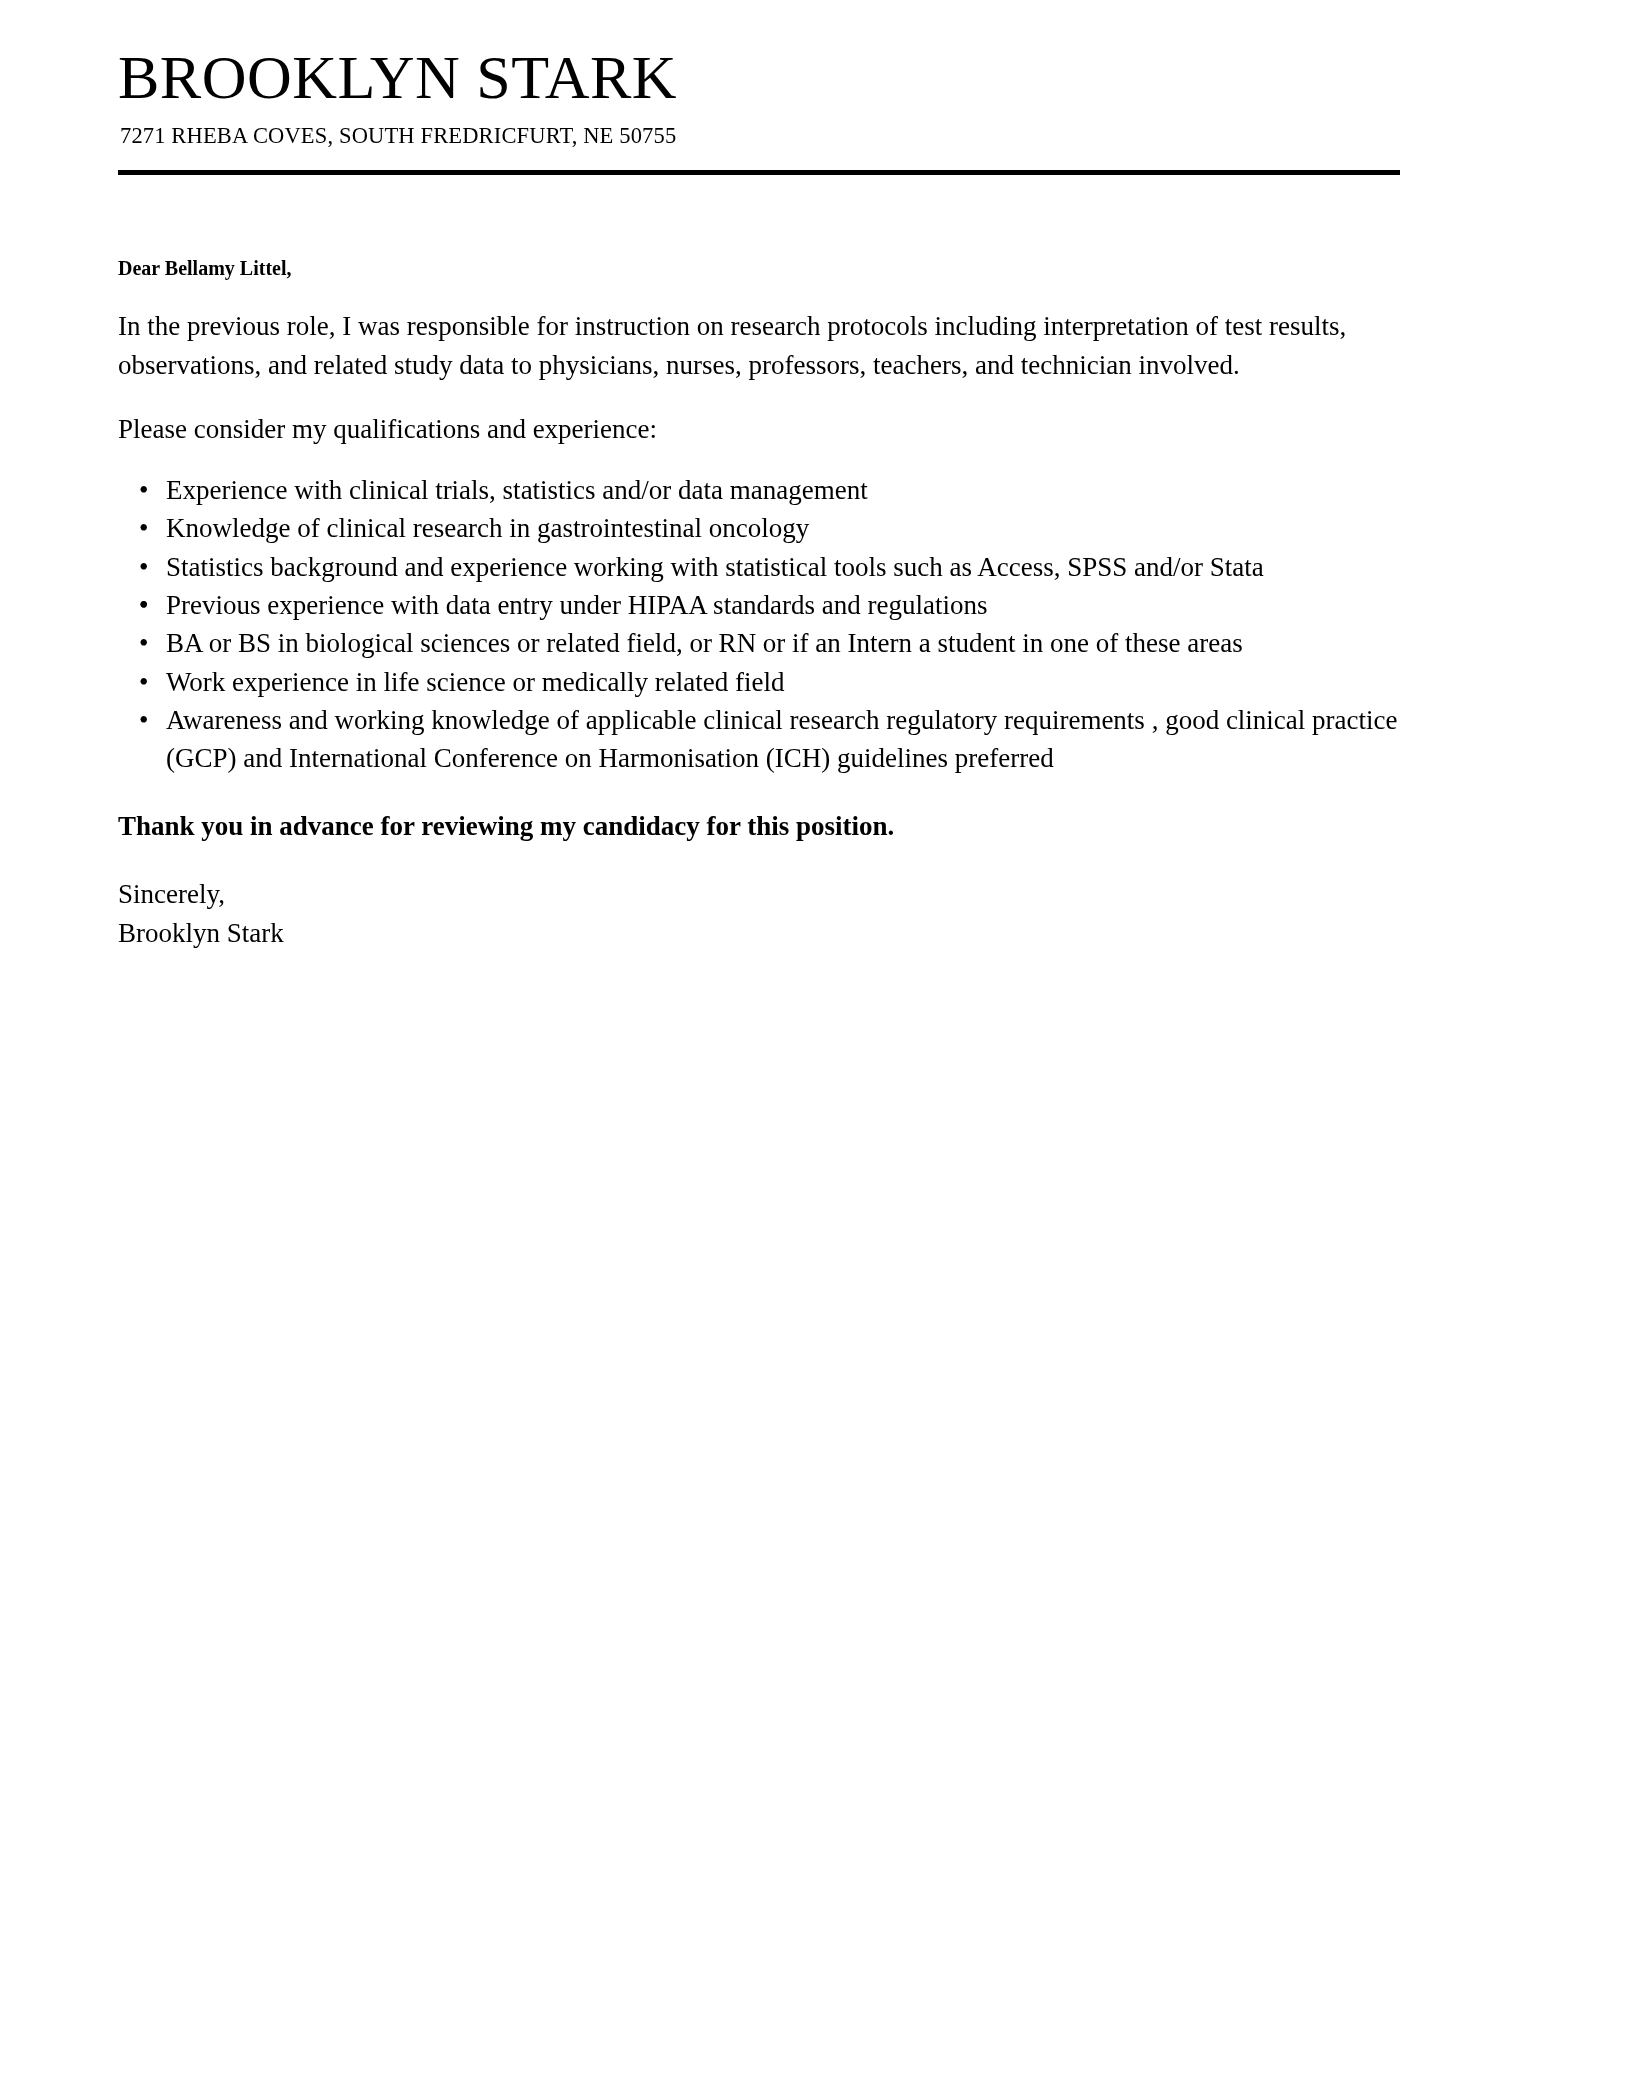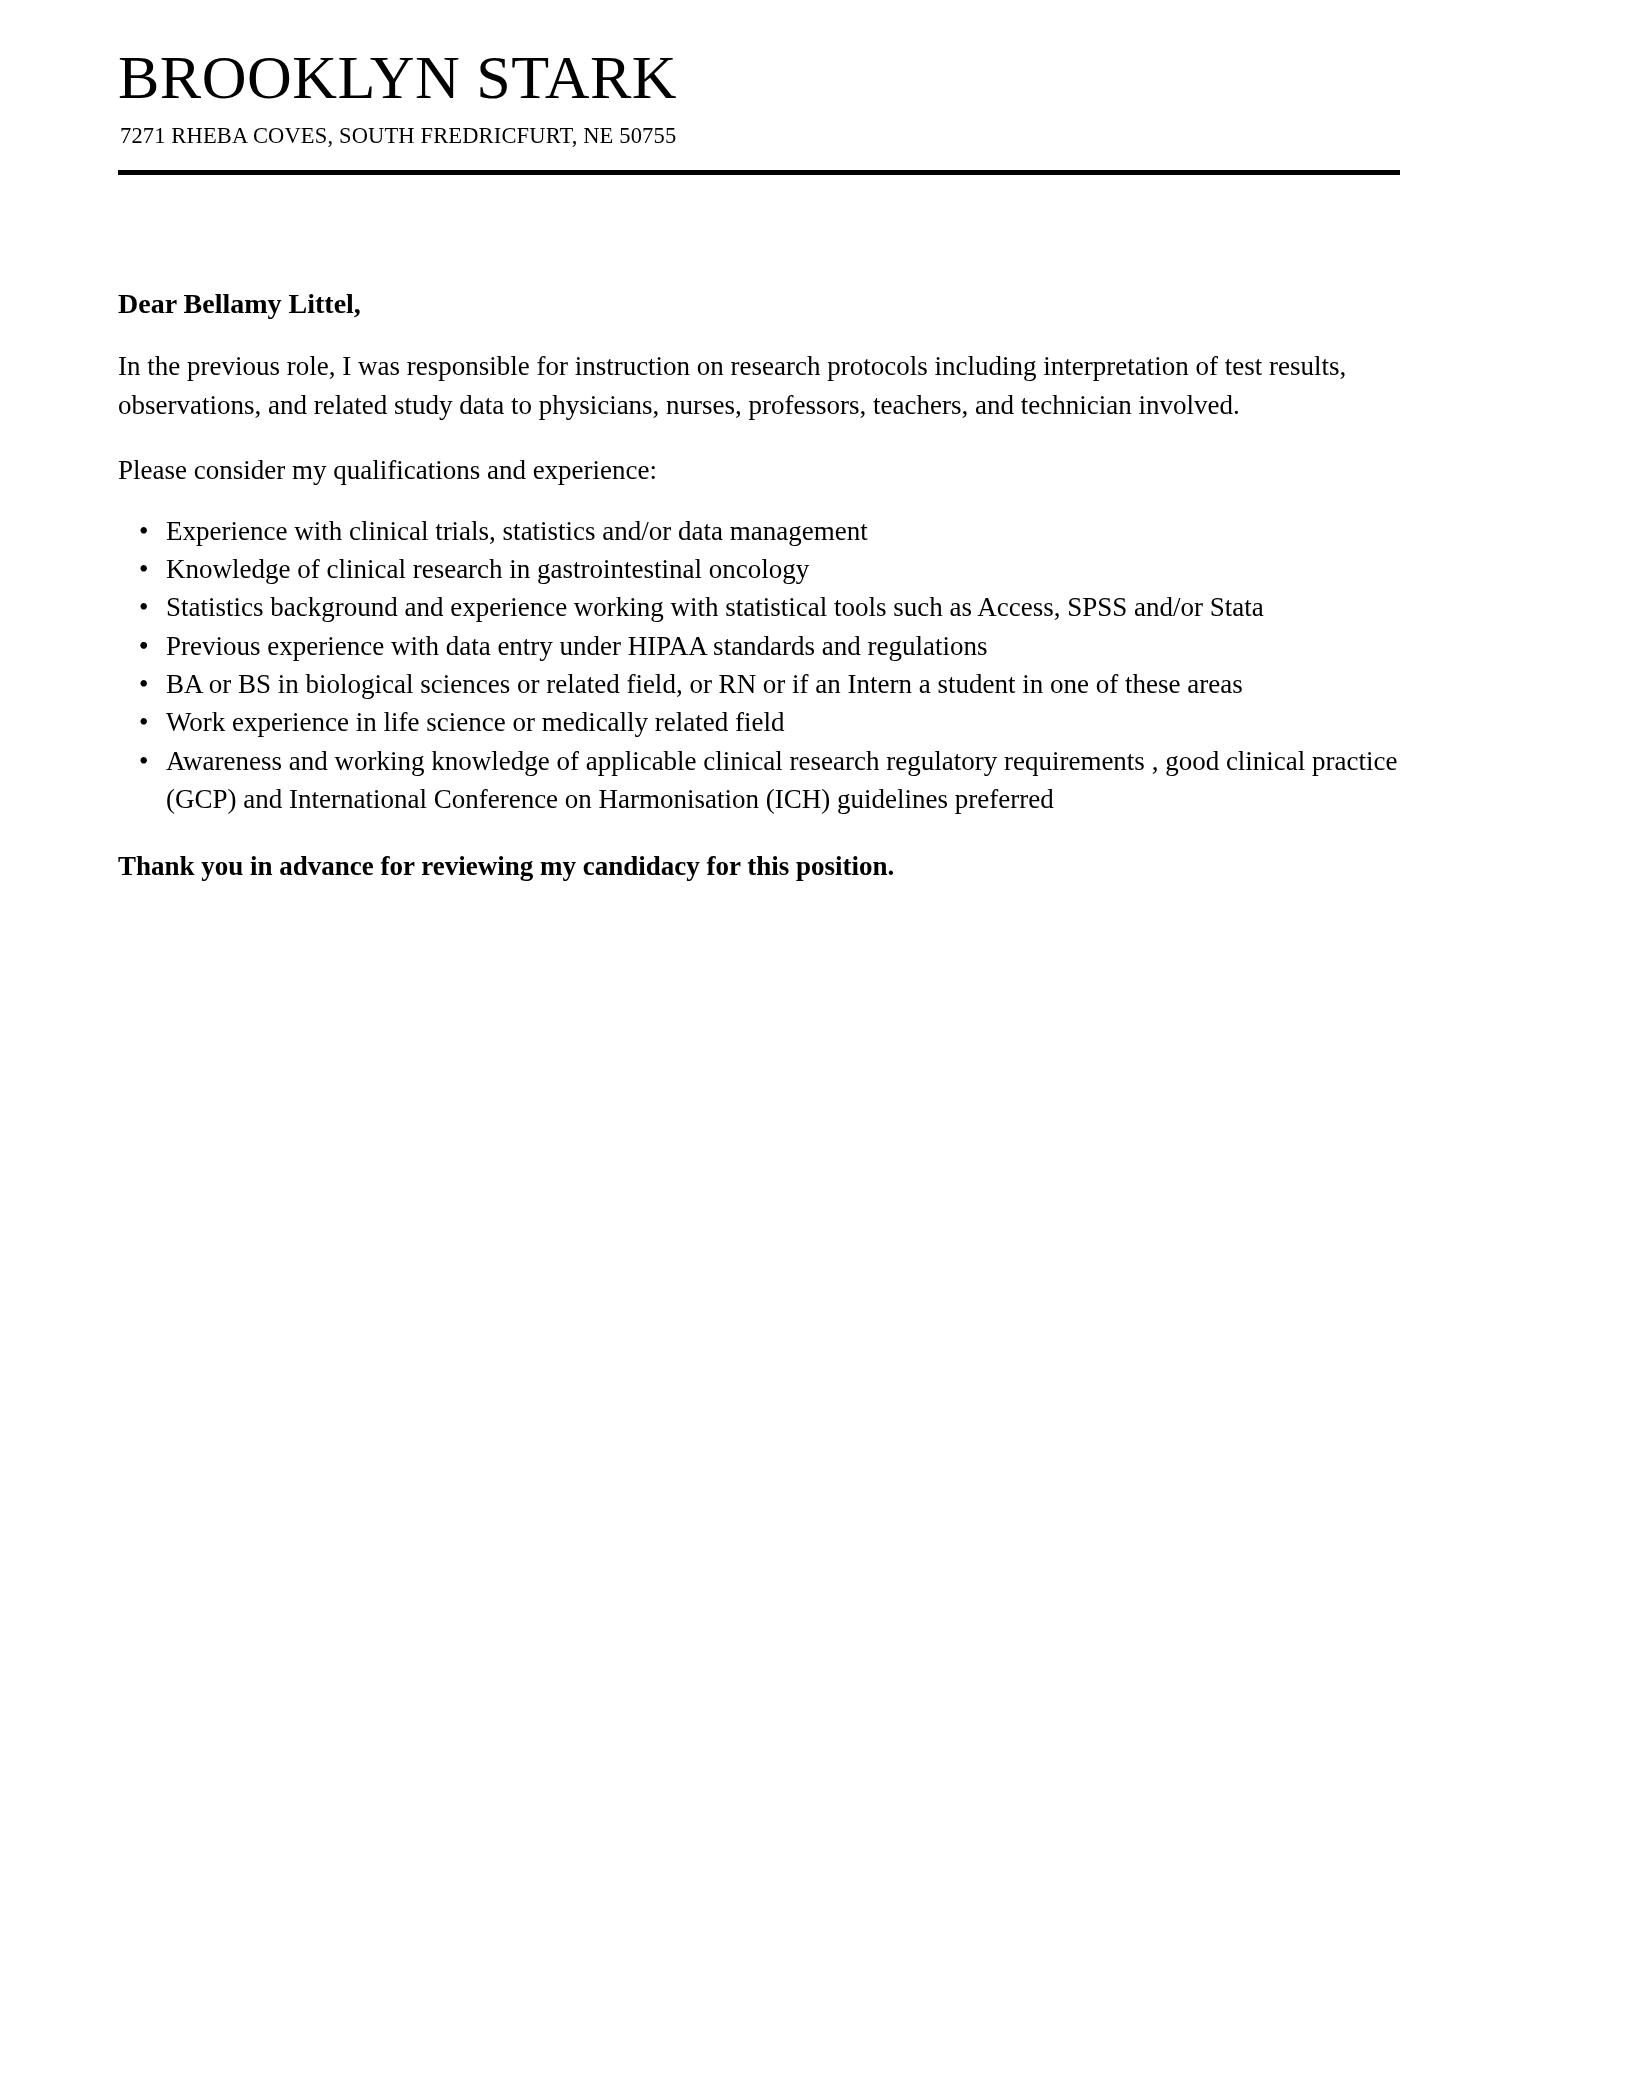--- a/index.html
+++ b/index.html
@@ -61,25 +61,25 @@
     background: #000000;
   }
 
   
   .letter-body {
     margin-top: 0;
     padding-left: 6px;
     width: 1290px;
   }
   .salutation {
-    font-size: 28px;
+    font-size: 20px;
     line-height: 1.33;
     font-weight: bold;
     margin: 0;
-    padding-top: 110px;
+    padding-top: 80px;
   }
   .para {
     font-size: 27px;
     line-height: 1.45;
     margin: 25px 0 0 0;
     text-align: left;
   }
   .qual-list {
     list-style: none;
     margin: 22px 0 0 0;
@@ -165,16 +165,20 @@
           <span>Work experience in life science or medically related field</span>
         </li>
         <li>
           <span class="bullet">•</span>
           <span>Awareness and working knowledge of applicable clinical research regulatory requirements , good clinical practice (GCP) and International Conference on Harmonisation (ICH) guidelines preferred</span>
         </li>
       </ul>
 
       <p class="closing-bold">Thank you in advance for reviewing my candidacy for this position.</p>
 
+      <div class="signoff">
+        <span class="signoff-line">Sincerely,</span>
+        <span class="signoff-line">Brooklyn Stark</span>
+      </div>
 
     </main>
   </div>
 </div>
 
 </body></html>

